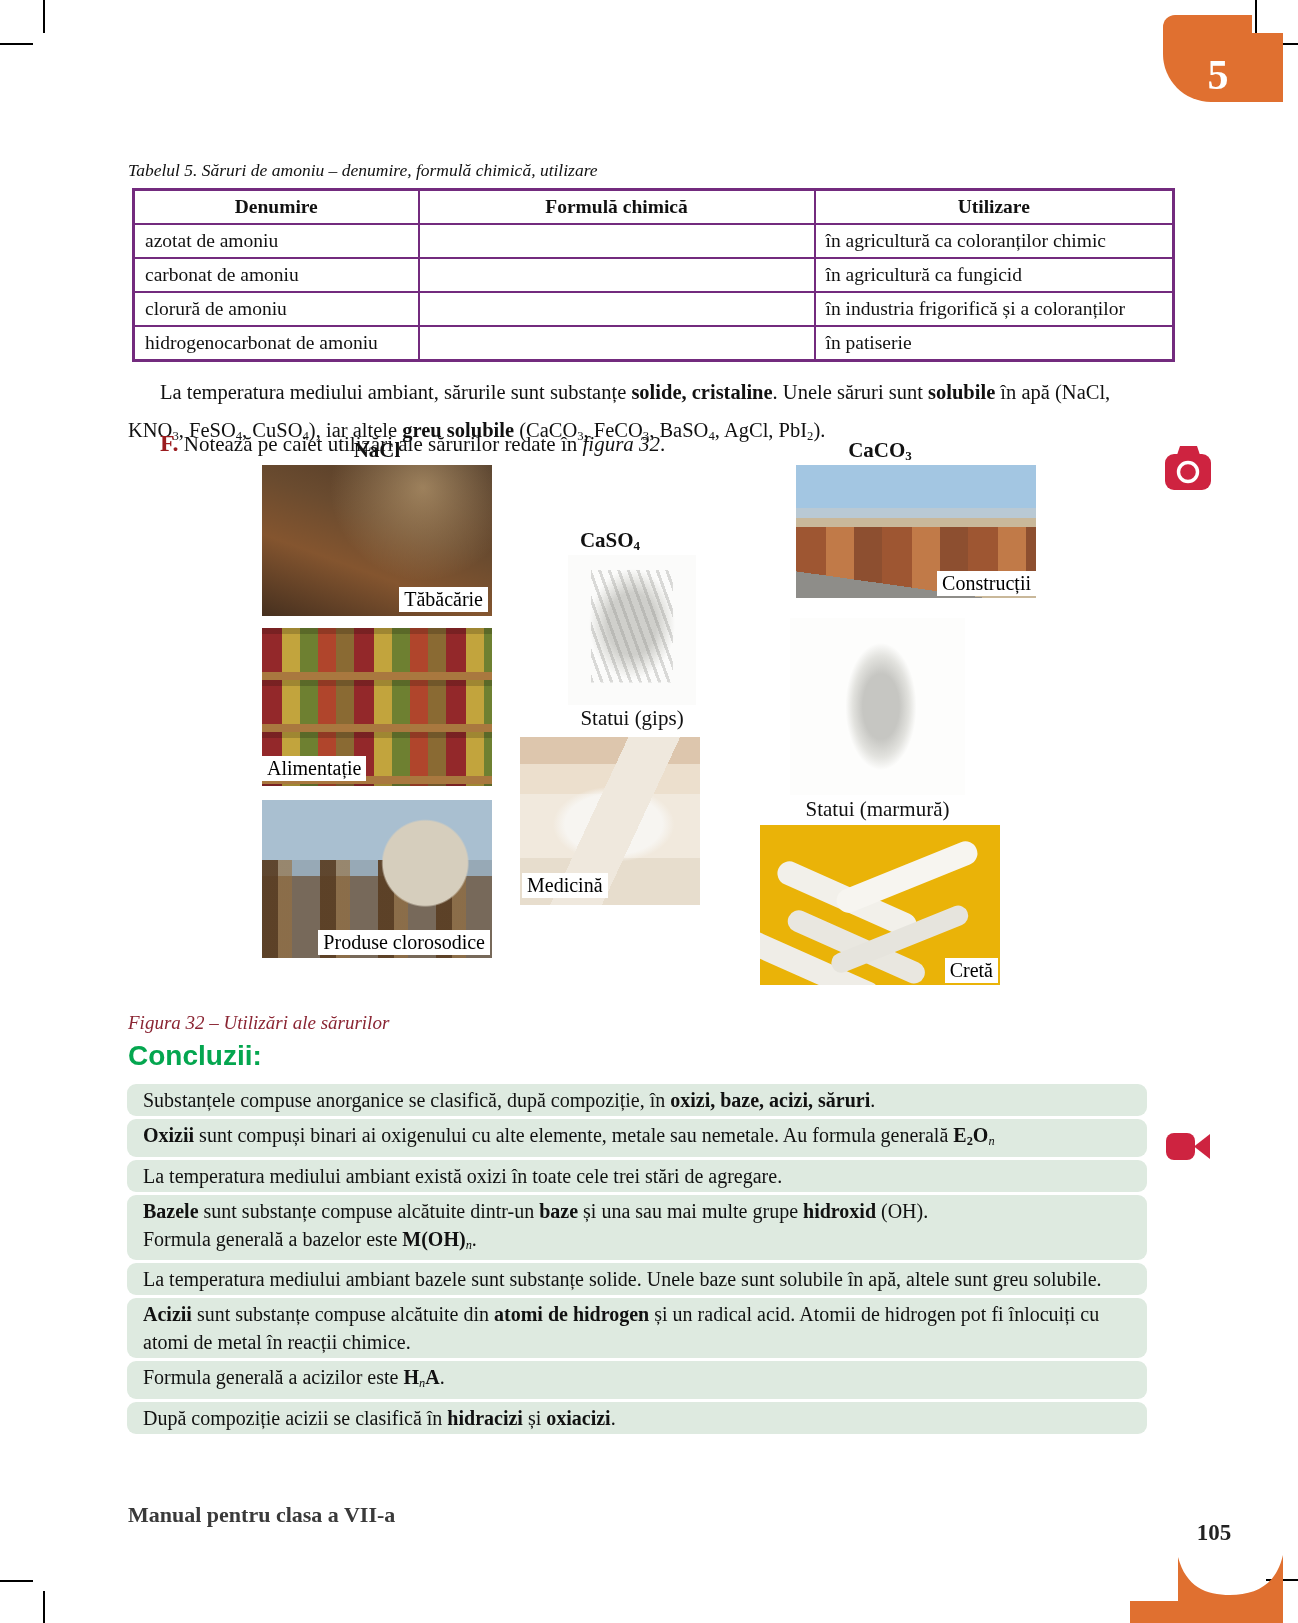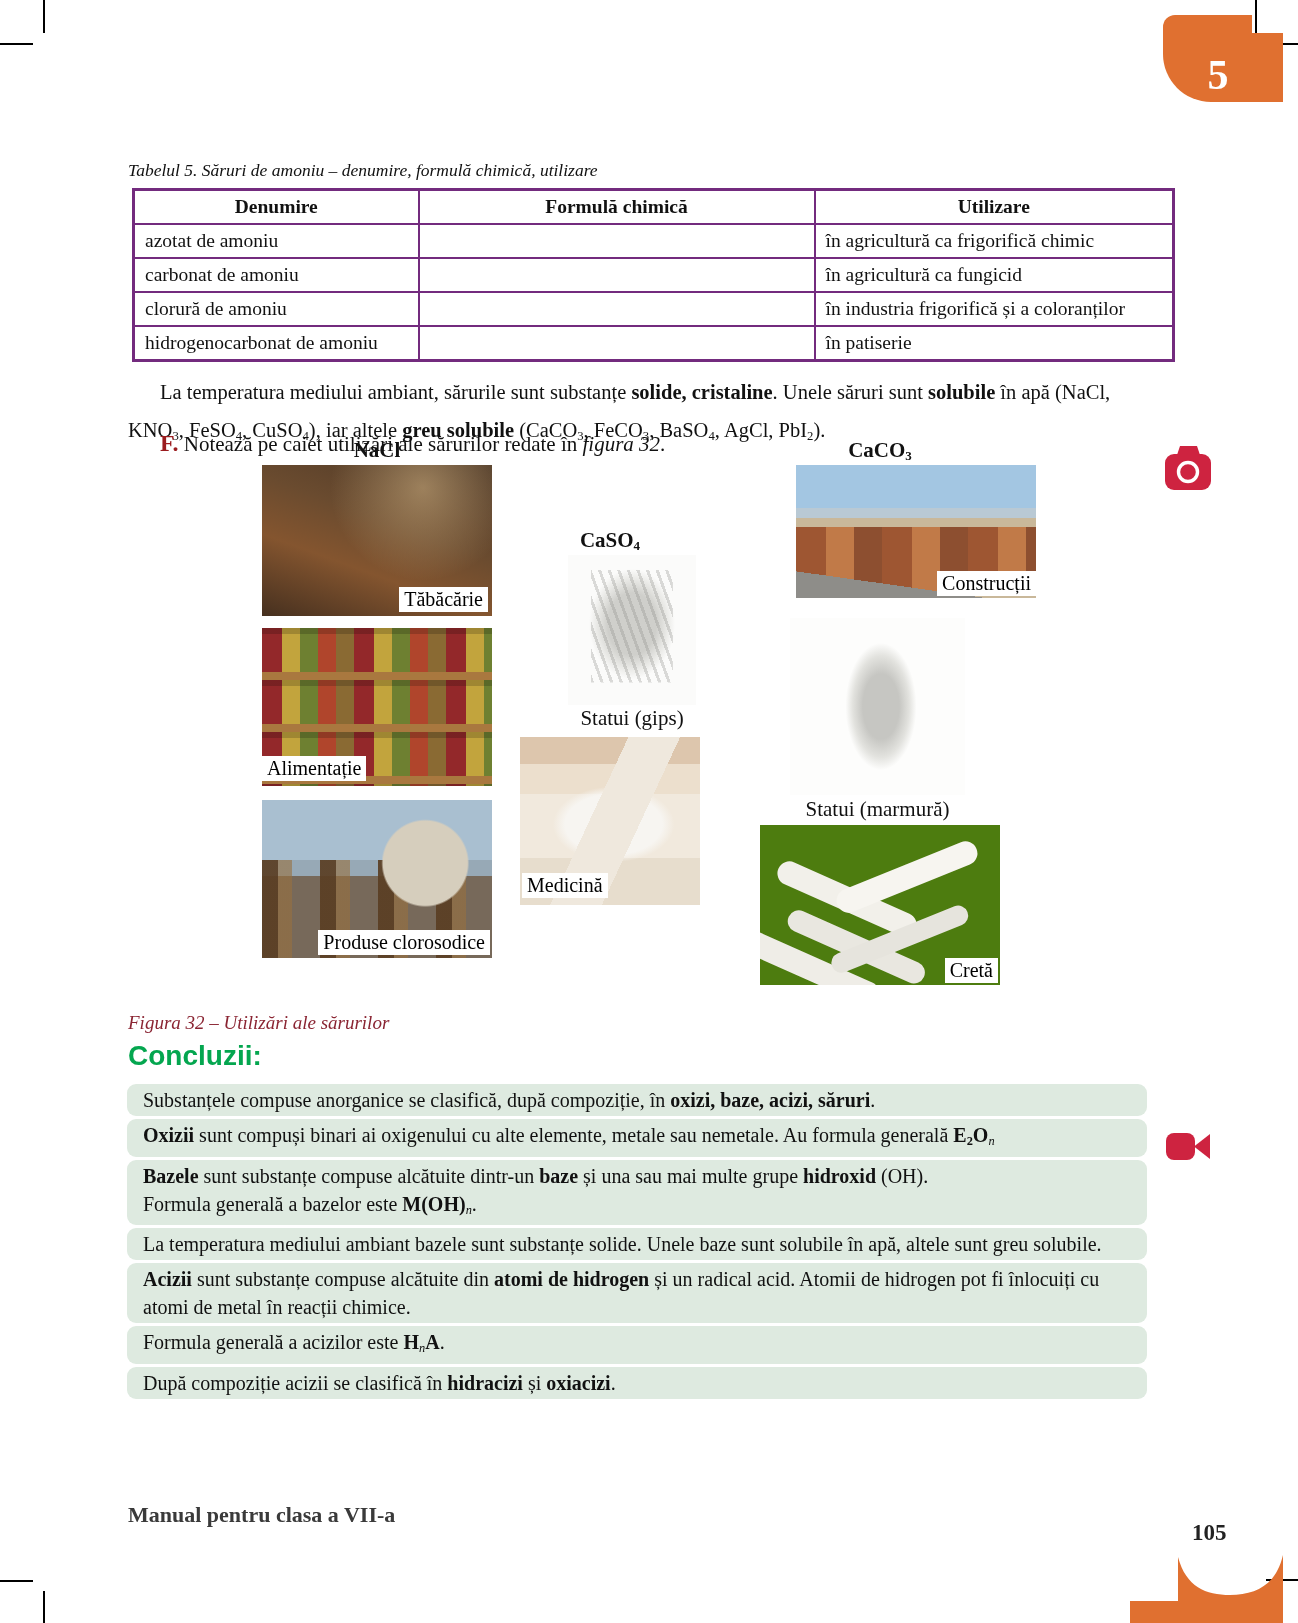--- a/index.html
+++ b/index.html
@@ -46,36 +46,36 @@
   .img-medicina{background:
     linear-gradient(115deg, transparent 42%, #efe8dd 42% 62%, transparent 62%),
     radial-gradient(ellipse 45% 30% at 52% 52%, #f7f5f1 0 60%, transparent 75%),
     linear-gradient(180deg,#ddc6ad 0 16%,#ecdfcd 16% 34%,#f1e9dd 34% 72%,#e7ddcd 72% 100%);}
   .img-houses{background-image:
     linear-gradient(8deg, #8e8d89 0 16%, transparent 16%),
     repeating-linear-gradient(90deg,#9e5632 0 30px,#c17a48 30px 58px,#8d4f30 58px 86px),
     linear-gradient(180deg,#a3c6e2 0 32%,#b9c9d4 32% 40%,#c9b89a 40% 100%);
     background-size:100% 100%,100% 52%,100% 100%;background-position:0 0,0 62px,0 0;background-repeat:no-repeat;margin-left:36px;}
   .img-marble{background:radial-gradient(ellipse 26% 46% at 52% 50%, #c6c6c2 0 40%, #e2e2de 62%, #fdfdfc 78%) #fff;}
-  .img-chalk{background:#4d7c0f;}
+  .img-chalk{background:#eab308;}
   .img-chalk::before{content:"";position:absolute;left:12px;top:62px;width:150px;height:24px;border-radius:12px;
     background:#f2f0ea;transform:rotate(24deg);box-shadow:28px 40px 0 -1px #e9e7e0,-6px 78px 0 0 #efede7;}
   .img-chalk::after{content:"";position:absolute;right:18px;top:40px;width:150px;height:24px;border-radius:12px;
     background:#f7f5f0;transform:rotate(-22deg);box-shadow:-30px 55px 0 -2px #e6e4dd;}
   
   .figcap{position:absolute;left:128px;top:1012px;font-style:italic;color:#8A2432;font-size:19px;}
   .conclh{position:absolute;left:128px;top:1040px;font-family:"Liberation Sans","DejaVu Sans",sans-serif;
           font-weight:bold;color:#04A64F;font-size:28px;}
   .cblocks{position:absolute;left:127px;top:1084px;width:1020px;}
   .cblock{background:#DEEAE0;border-radius:9px;padding:2px 16px;margin-bottom:3px;}
   .cblock p{margin:0;font-size:20px;line-height:28px;}
   .sub{font-size:0.62em;vertical-align:-0.22em;}
   
   .footer{position:absolute;left:128px;top:1502px;font-weight:bold;font-size:22px;color:#3A3A3A;}
-  .pagenum{position:absolute;left:1192px;top:1520px;width:44px;font-weight:bold;font-size:23px;color:#222;}
+  .pagenum{position:absolute;left:1192px;top:1520px;width:44px;text-align:center;font-weight:bold;font-size:23px;color:#222;}
   .cornerStrip{position:absolute;left:1130px;top:1601px;width:153px;height:22px;background:#E07030;}
   .icon{position:absolute;}
 </style>
 </head>
 <body>
 
 <div class="page">
 
   <div class="crop" style="left:43px;top:0;width:2px;height:33px;"></div>
   <div class="crop" style="left:0;top:43px;width:33px;height:2px;"></div>
@@ -111,21 +111,21 @@
       <tr>
         <th>Denumire</th>
         <th>Formulă chimică</th>
         <th>Utilizare</th>
       </tr>
     </thead>
     <tbody>
       <tr>
         <td>azotat de amoniu</td>
         <td></td>
-        <td>în agricultură ca frigorifică chimic</td>
+        <td>în agricultură ca coloranților chimic</td>
       </tr>
       <tr>
         <td>carbonat de amoniu</td>
         <td></td>
         <td>în agricultură ca fungicid</td>
       </tr>
       <tr>
         <td>clorură de amoniu</td>
         <td></td>
         <td>în industria frigorifică și a coloranților</td>
@@ -179,20 +179,23 @@
   <div class="figcap">Figura 32 – Utilizări ale sărurilor</div>
 
   <div class="conclh">Concluzii:</div>
 
   <div class="cblocks">
     <div class="cblock">
       <p><span>Substanțele compuse anorganice se clasifică, după compoziție, în </span><span style="font-weight: bold;">oxizi, baze, acizi, săruri</span><span>.</span></p>
     </div>
     <div class="cblock">
       <p><span style="font-weight: bold;">Oxizii</span><span> sunt compuși binari ai oxigenului cu alte elemente, metale sau nemetale. Au formula generală </span><span style="font-weight: bold;">E</span><span class="sub" style="font-weight: bold;">2</span><span style="font-weight: bold;">O</span><span class="sub" style="font-style: italic;">n</span></p>
+    </div>
+    <div class="cblock">
+      <p><span>La temperatura mediului ambiant există oxizi în toate cele trei stări de agregare.</span></p>
     </div>
     <div class="cblock">
       <p><span style="font-weight: bold;">Bazele</span><span> sunt substanțe compuse alcătuite dintr-un </span><span style="font-weight: bold;">baze</span><span> și una sau mai multe grupe </span><span style="font-weight: bold;">hidroxid</span><span> (OH).</span></p>
       <p><span>Formula generală a bazelor este </span><span style="font-weight: bold;">M(OH)</span><span class="sub" style="font-style: italic;">n</span><span>.</span></p>
     </div>
     <div class="cblock">
       <p><span>La temperatura mediului ambiant bazele sunt substanțe solide. Unele baze sunt solubile în apă, altele sunt greu solubile.</span></p>
     </div>
     <div class="cblock">
       <p><span style="font-weight: bold;">Acizii</span><span> sunt substanțe compuse alcătuite din </span><span style="font-weight: bold;">atomi de hidrogen</span><span> și un </span><span style="font-weight: normal;">radical acid</span><span>. Atomii de hidrogen pot fi înlocuiți cu atomi de metal în reacții chimice.</span></p>

